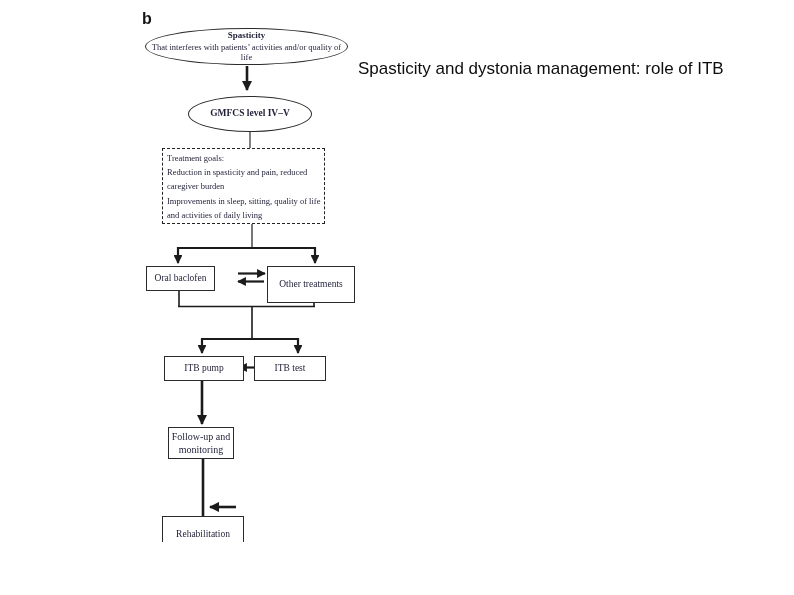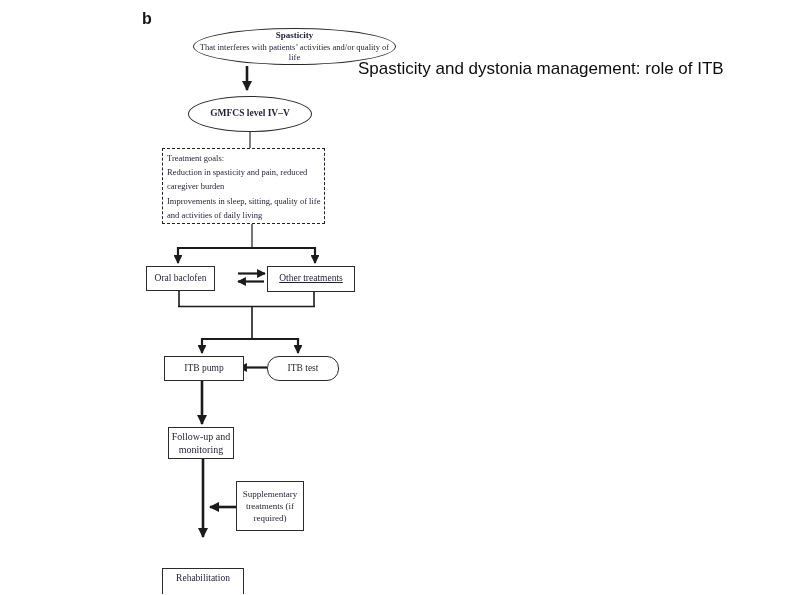--- a/index.html
+++ b/index.html
@@ -31,42 +31,42 @@
     border: 1px solid #2b2b2b;
     color: #1f1f38;
     font-family: "Liberation Serif", serif;
     font-size: 9.5px; line-height: 1.25;
     text-align: center;
     display: flex; flex-direction: column;
     align-items: center; justify-content: center;
   }
   .ellipse { border-radius: 50%; }
 
-  #n-spasticity { left: 145px; top: 28px; width: 203px; height: 37px; font-size: 8.5px; margin-left: 48px; }
+  #n-spasticity { left: 145px; top: 28px; width: 203px; height: 37px; font-size: 8.5px; }
   #n-spasticity .node-title { font-weight: bold; font-size: 9px; }
   #n-gmfcs { left: 188px; top: 96px; width: 124px; height: 36px; font-weight: bold; font-size: 9.5px; }
 
   #n-goals {
     left: 162px; top: 148px; width: 163px; height: 76px;
     border: 1.5px dashed #222;
     display: block; text-align: left;
     font-size: 8.5px; line-height: 14.2px;
     padding: 2px 3px 0 4px;
   }
 
   #n-oral   { left: 146px; top: 266px; width: 69px; height: 25px; }
-  #n-other  { left: 267px; top: 266px; width: 88px; height: 26px; text-decoration: underline; }
+  #n-other  { left: 267px; top: 266px; width: 88px; height: 37px; }
   #n-pump   { left: 164px; top: 356px; width: 80px; height: 25px; }
-  #n-test   { left: 267px; top: 356px; width: 72px; height: 25px; border-radius: 12px; }
+  #n-test   { left: 254px; top: 356px; width: 72px; height: 25px; }
   #n-follow { left: 168px; top: 427px; width: 66px; height: 32px; font-size: 10px; line-height: 1.35; }
   #n-supp   { left: 236px; top: 481px; width: 68px; height: 50px; font-size: 9px; line-height: 1.35; }
   #n-rehab  {
-    left: 162px; top: 568px; width: 82px; height: 26px;
+    left: 162px; top: 516px; width: 82px; height: 26px;
     border-bottom: none;
-    justify-content: flex-start; padding-top: 4px;
+    justify-content: flex-start; padding-top: 12px;
   }
 </style>
 </head>
 <body>
 
 <div class="slide">
 
   <svg class="connectors" width="794" height="595" viewBox="0 0 794 595">
     <defs>
       <marker id="ah" viewBox="0 0 10 10" refX="9" refY="5" markerWidth="4" markerHeight="4" orient="auto-start-reverse" markerUnits="strokeWidth">
@@ -137,21 +137,18 @@
   </div>
 
   <div class="node" id="n-test">
     <span>ITB test</span>
   </div>
 
   <div class="node" id="n-follow">
     <span>Follow-up and monitoring</span>
   </div>
 
-  <div class="node" id="n-supp">
-    <span>Supplementary treatments (if required)</span>
-  </div>
 
   <div class="node" id="n-rehab">
     <span>Rehabilitation</span>
   </div>
 
 </div>
 
 </body></html>

